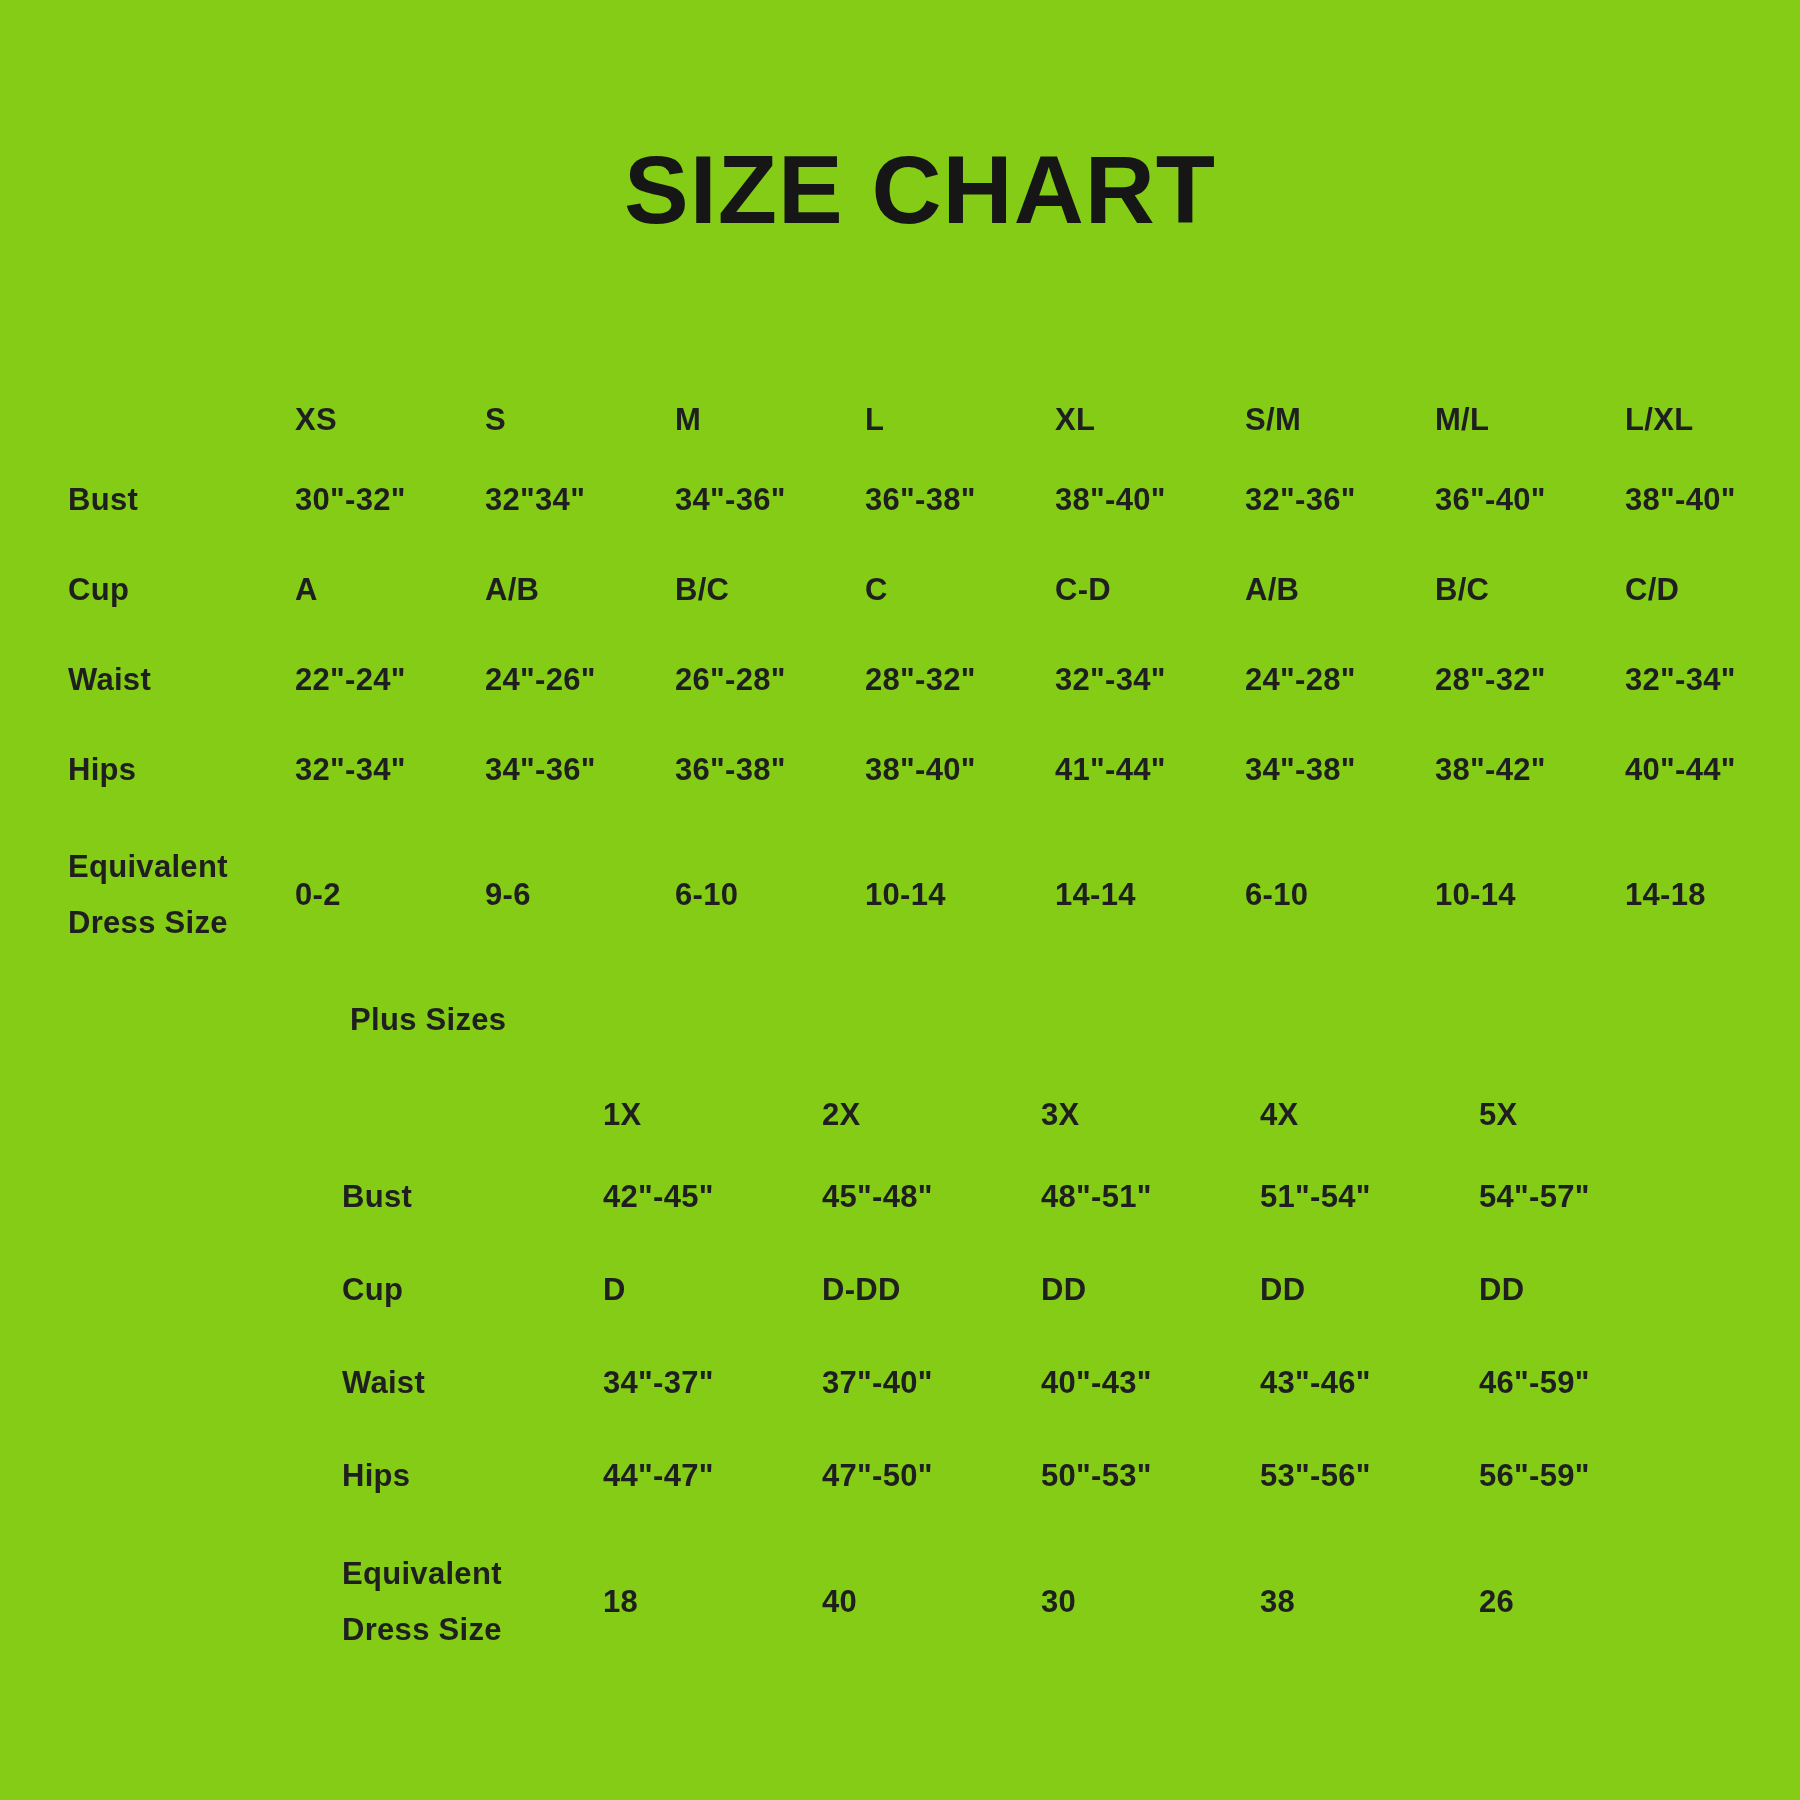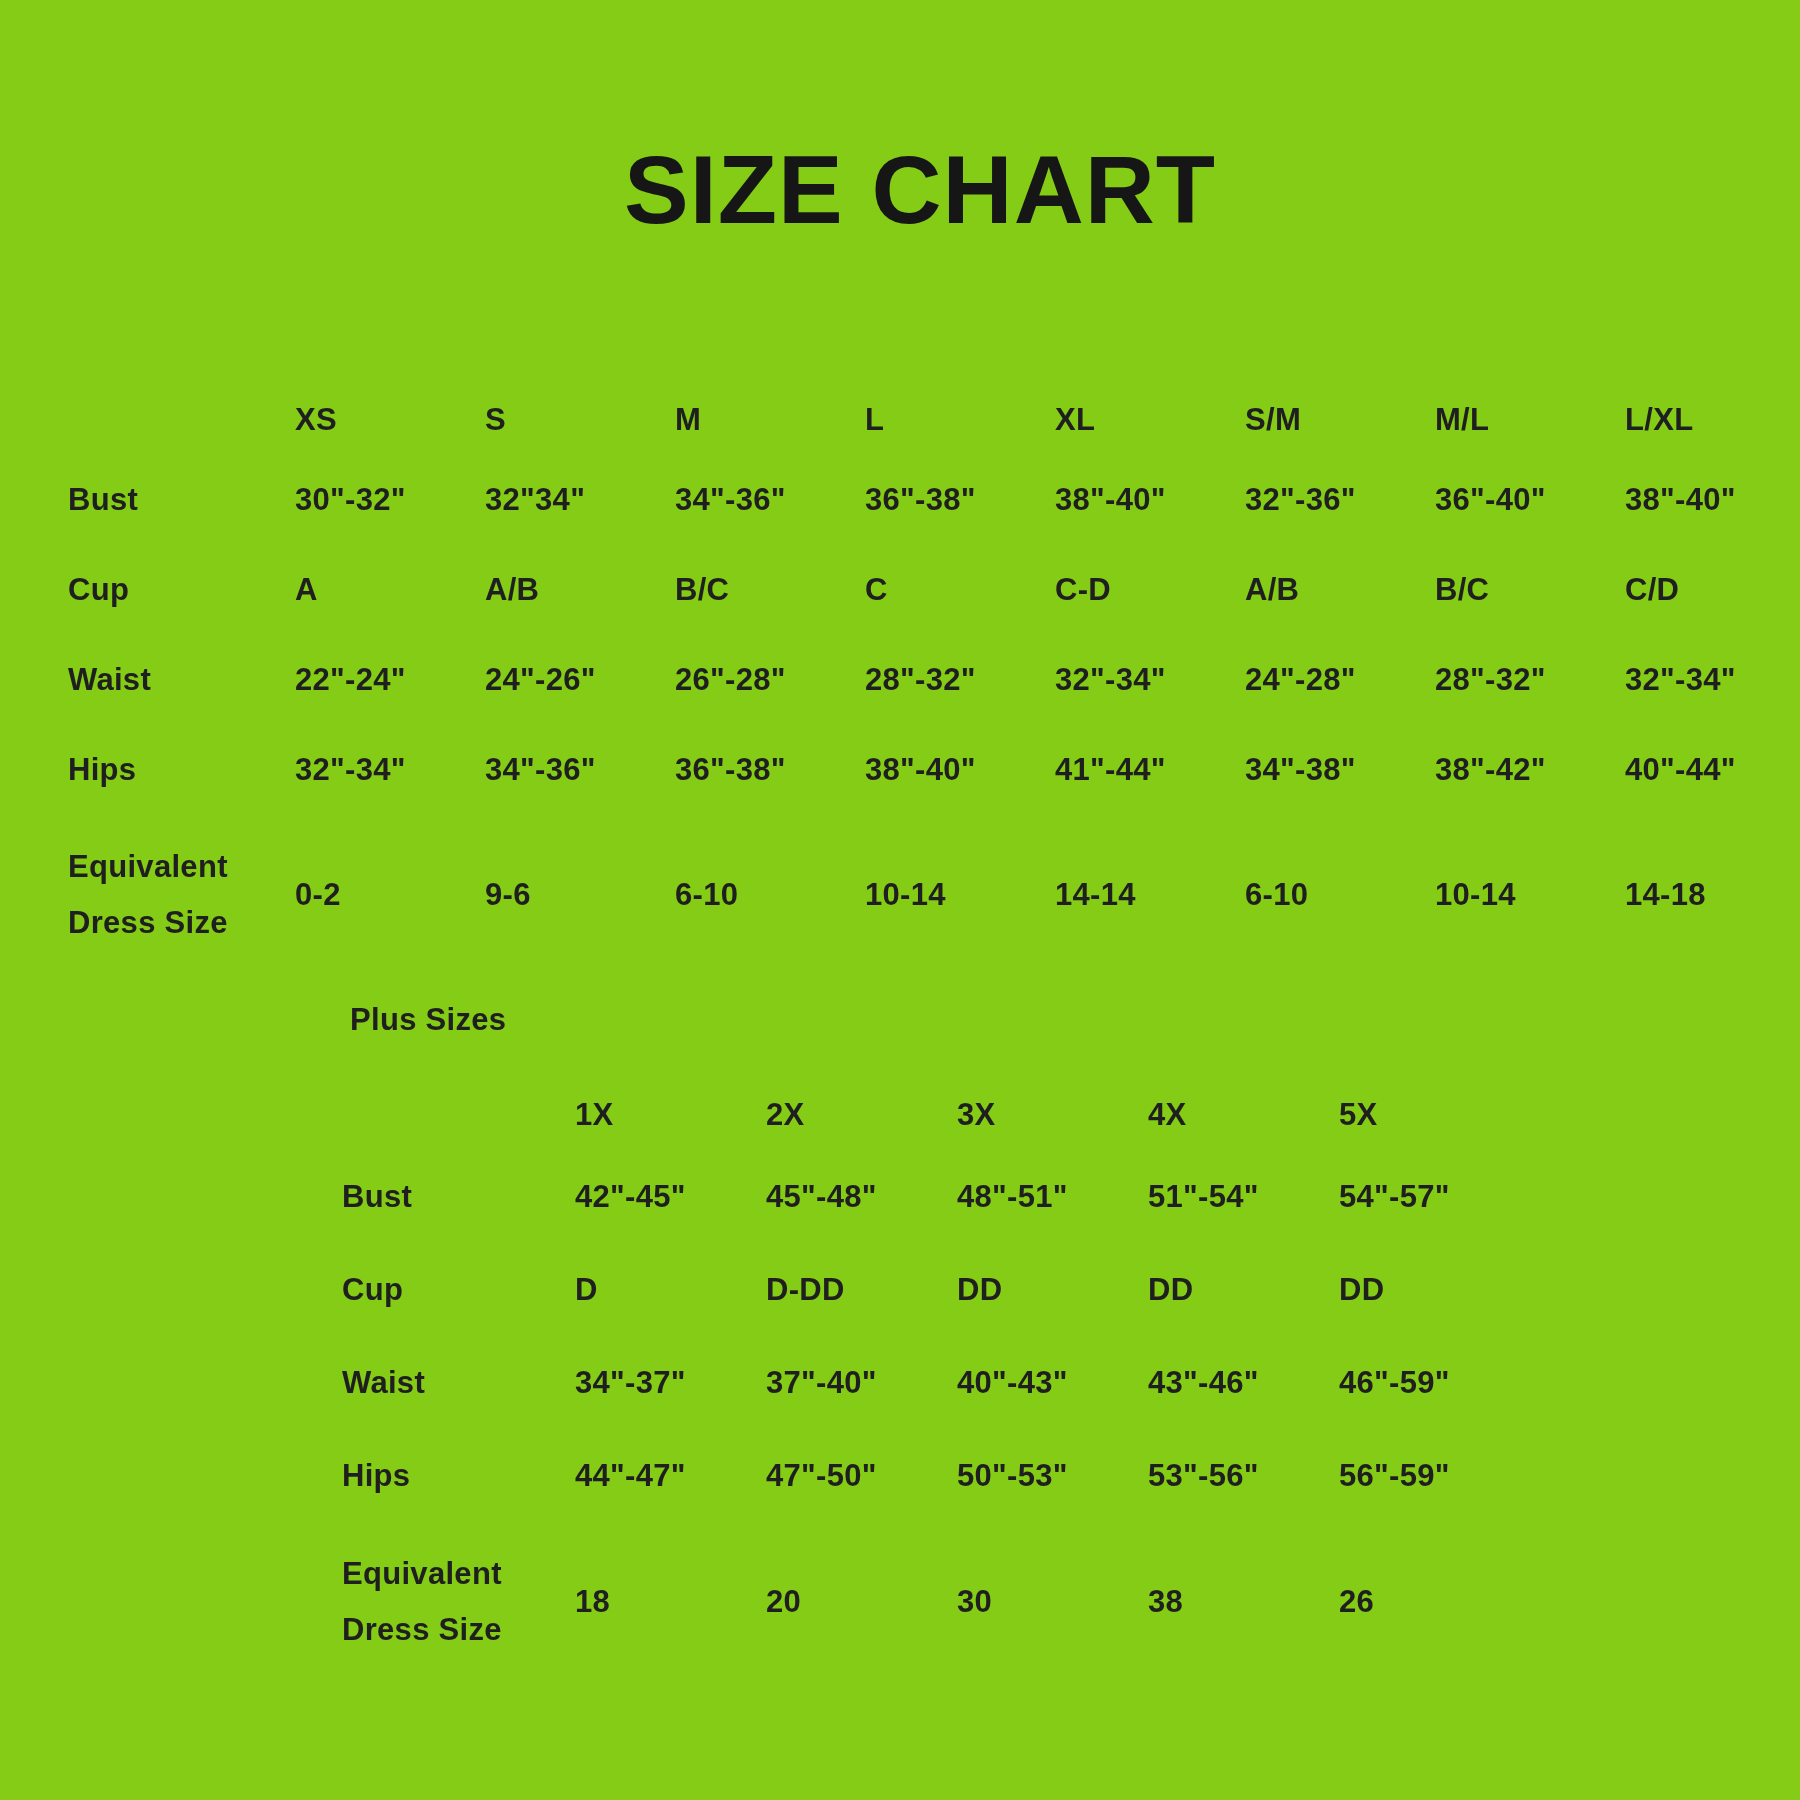--- a/index.html
+++ b/index.html
@@ -21,21 +21,21 @@
 
   .tbl { position:absolute; }
   .row { display:grid; align-items:center; }
   .cell {
     font-size:31px; font-weight:700; letter-spacing:0.3px;
     white-space:nowrap;
   }
   .std { top:385px; left:68px; }
   .std .row { grid-template-columns:227px repeat(8, 190px); }
   .plus { top:1080px; left:342px; }
-  .plus .row { grid-template-columns:233px repeat(5, 191px); }
+  .plus .row { grid-template-columns:233px repeat(5, 191px);gap:28px; }
 
   .r-head { height:70px; }
   .r { height:90px; }
   .plus .r { height:93px; }
   .r-tall { height:160px; }
   .two-line div { line-height:56px; }
 
   .plus-heading {
     position:absolute; top:1002px; left:342px;
     font-size:31px; font-weight:700; letter-spacing:0.3px;margin-left:8px;
@@ -175,21 +175,21 @@
       <div class="cell">53"-56"</div>
       <div class="cell">56"-59"</div>
     </div>
 
     <div class="row r-tall">
       <div class="cell two-line">
         <div>Equivalent</div>
         <div>Dress Size</div>
       </div>
       <div class="cell">18</div>
-      <div class="cell">20</div>
+      <div class="cell">40</div>
       <div class="cell">30</div>
       <div class="cell">38</div>
       <div class="cell">26</div>
     </div>
 
   </div>
 
 </div>
 
 </body></html>

